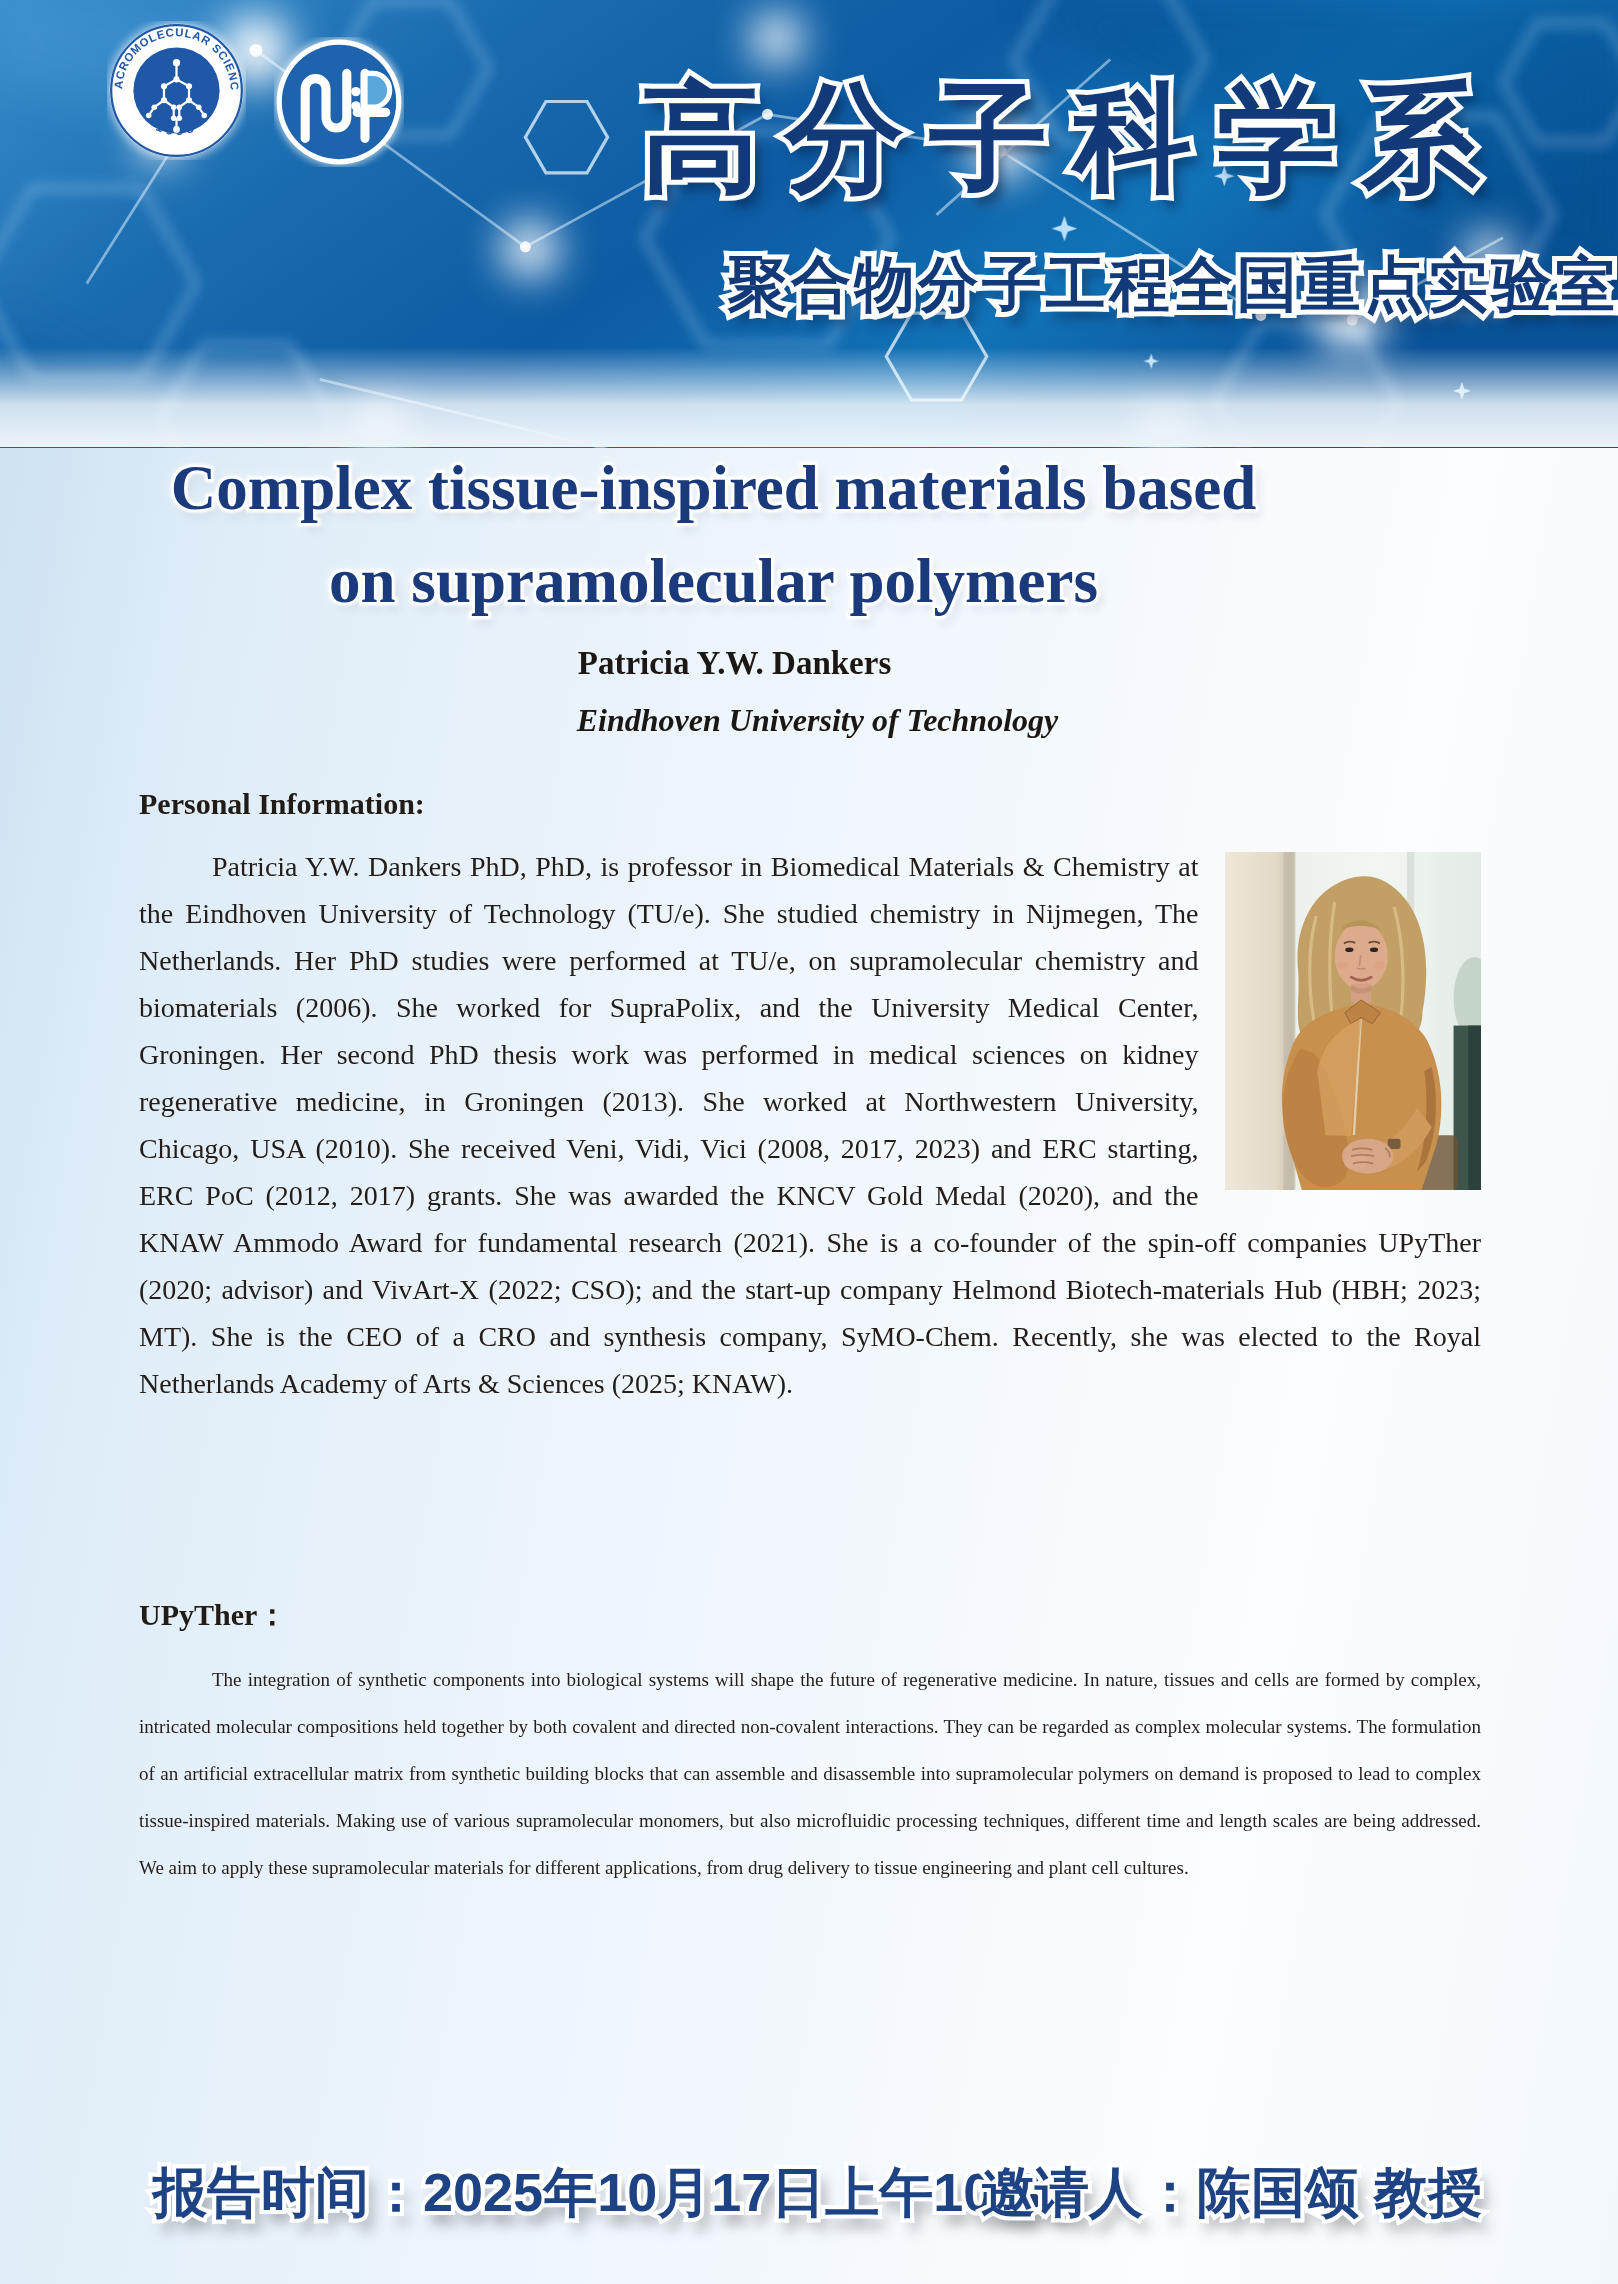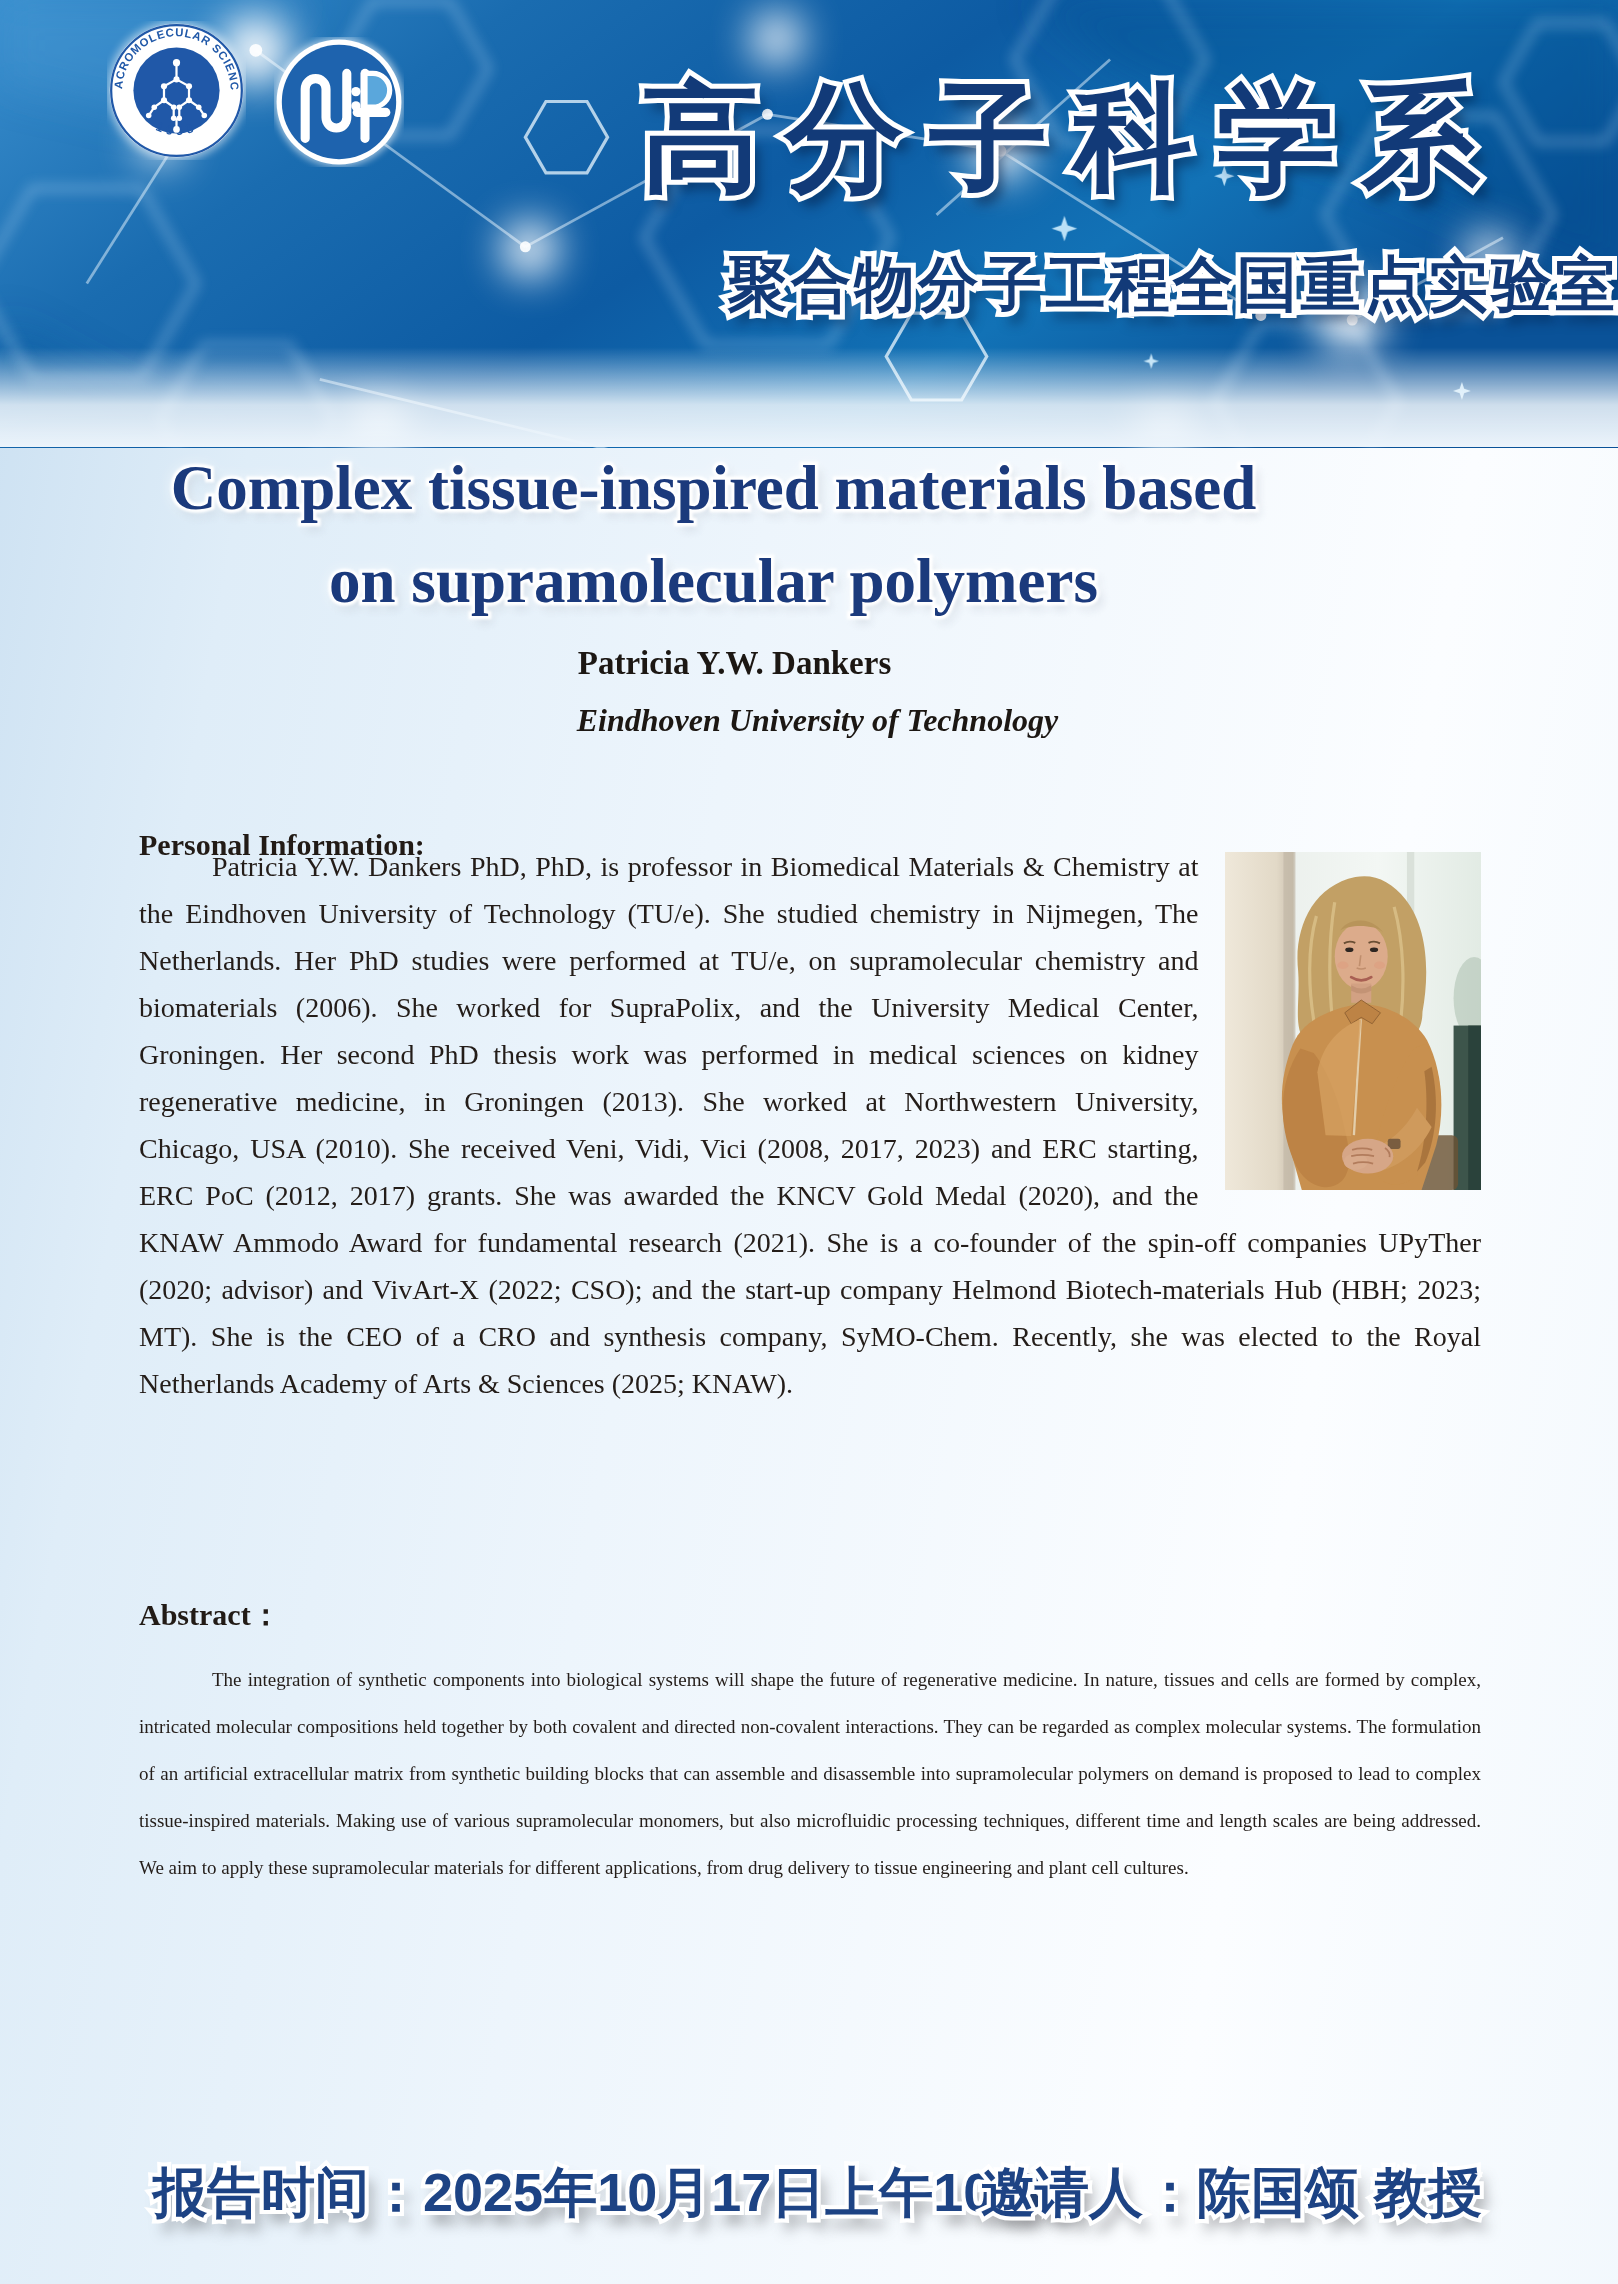--- a/index.html
+++ b/index.html
@@ -29,21 +29,21 @@
   .title .back{position:absolute;left:0;right:0;top:0;color:#fff;
     -webkit-text-stroke:6.4px #ffffff;filter:blur(0.9px);
     text-shadow:0 0 15.5px rgba(255,255,255,0.95),4.6px 6.4px 10px rgba(125,140,160,0.35);}
   .title .front{position:relative;color:#1b3a7c;}
   .speaker{position:absolute;top:645px;left:0;width:1469px;text-align:center;
     font-weight:bold;font-size:33px;color:#1c1713;}
   .affil{position:absolute;top:702px;left:0;width:1619px;text-align:center;
     font-weight:bold;font-style:italic;font-size:32px;color:#1c1713;padding-left:8px;}
   
   .sec-head{position:absolute;left:139px;font-weight:bold;font-size:30px;color:#221b16;}
-  .ph{top:787px;margin-top:41px;}
+  .ph{top:787px;}
   .ah{top:1595px;}
   .bio{position:absolute;top:843px;left:139px;width:1342px;
     font-size:28px;line-height:47px;color:#241d19;text-align:justify;text-indent:73px;}
   .abs{position:absolute;top:1656px;left:139px;width:1342px;
     font-size:19px;line-height:47px;color:#241d19;text-align:justify;text-indent:73px;}
   .photo{float:right;width:256px;height:338px;margin:9px 0 13.7px 26.5px;shape-outside:margin-box;}
   
   .foot-line{position:absolute;left:137px;right:137px;
     font-family:"Liberation Sans","DejaVu Sans",sans-serif;font-weight:900;font-size:54px;line-height:75px;}
   .f1{top:2155px;display:block;margin-left:16px;}
@@ -277,21 +277,21 @@
         <rect x="356" y="628" width="28" height="22" rx="5" fill="#7a5d3f"></rect>
         <ellipse cx="312" cy="666" rx="56" ry="38" fill="#d6a687"></ellipse>
         <ellipse cx="286" cy="678" rx="26" ry="18" fill="#d9ab8c"></ellipse>
         <path d="M278,652 Q300,646 322,652 M276,666 Q300,660 326,666 M280,682 Q302,676 324,682" stroke="#b27c5c" stroke-width="4" fill="none"></path>
         <path d="M350,648 Q362,656 360,668" stroke="#b27c5c" stroke-width="4" fill="none"></path>
       </g>
     </svg>
     <span>Patricia Y.W. Dankers PhD, PhD, is professor in Biomedical Materials &amp; Chemistry at the Eindhoven University of Technology (TU/e). She studied chemistry in Nijmegen, The Netherlands. Her PhD studies were performed at TU/e, on supramolecular chemistry and biomaterials (2006). She worked for SupraPolix, and the University Medical Center, Groningen. Her second PhD thesis work was performed in medical sciences on kidney regenerative medicine, in Groningen (2013). She worked at Northwestern University, Chicago, USA (2010). She received Veni, Vidi, Vici (2008, 2017, 2023) and ERC starting, ERC PoC (2012, 2017) grants. She was awarded the KNCV Gold Medal (2020), and the KNAW Ammodo Award for fundamental research (2021). She is a co-founder of the spin-off companies UPyTher (2020; advisor) and VivArt-X (2022; CSO); and the start-up company Helmond Biotech-materials Hub (HBH; 2023; MT). She is the CEO of a CRO and synthesis company, SyMO-Chem. Recently, she was elected to the Royal Netherlands Academy of Arts &amp; Sciences (2025; KNAW).</span>
   </div>
 
-  <div class="sec-head ah">Abstract：</div>
+  <div class="sec-head ah">UPyTher：</div>
   <div class="abs">The integration of synthetic components into biological systems will shape the future of regenerative medicine. In nature, tissues and cells are formed by complex, intricated molecular compositions held together by both covalent and directed non-covalent interactions. They can be regarded as complex molecular systems. The formulation of an artificial extracellular matrix from synthetic building blocks that can assemble and disassemble into supramolecular polymers on demand is proposed to lead to complex tissue-inspired materials. Making use of various supramolecular monomers, but also microfluidic processing techniques, different time and length scales are being addressed. We aim to apply these supramolecular materials for different applications, from drug delivery to tissue engineering and plant cell cultures.</div>
 
   <div class="foot-line f1">
     <span class="seg">
       <span class="back"><span>报告时间：</span><span>2025年10月17日上午10:30</span></span>
       <span class="front"><span>报告时间：</span><span>2025年10月17日上午10:30</span></span>
     </span>
     <span class="seg seg-right">
       <span class="back"><span>邀请人：</span><span>陈国颂 教授</span></span>
       <span class="front"><span>邀请人：</span><span>陈国颂 教授</span></span>

